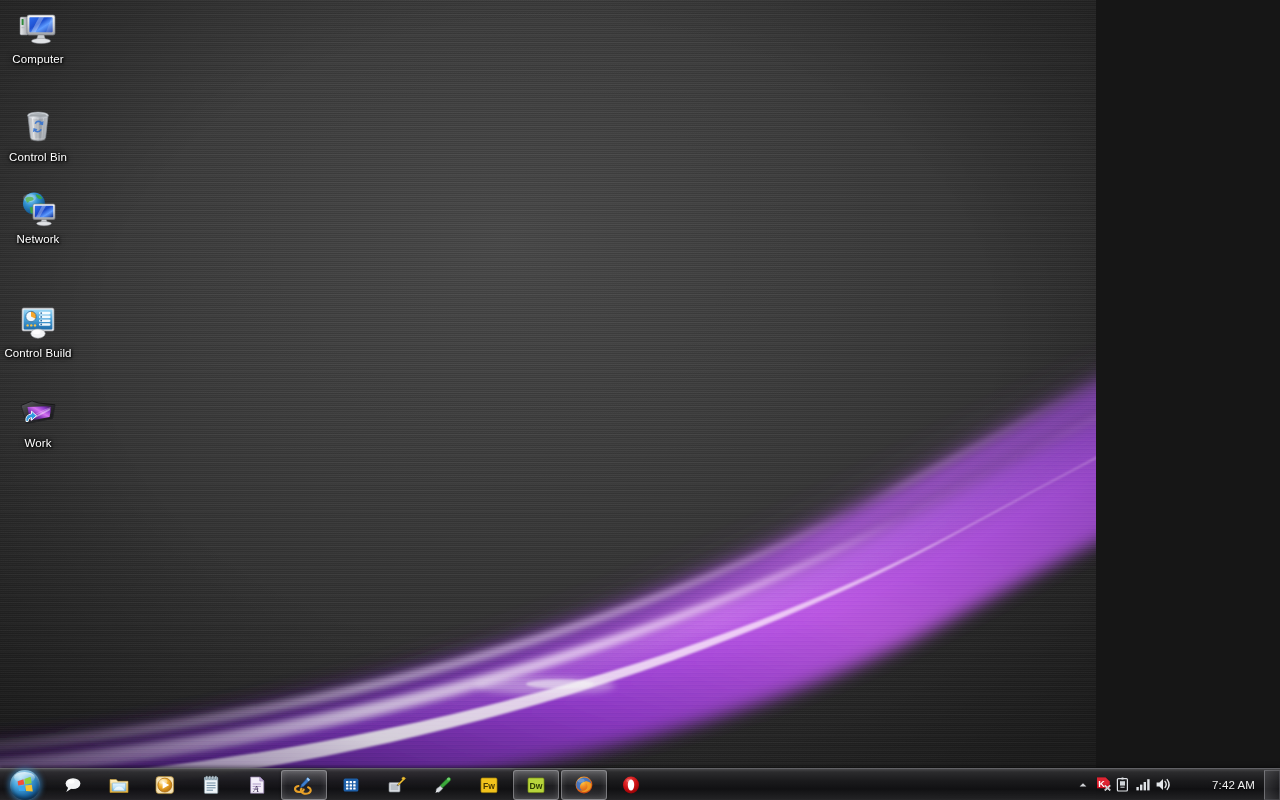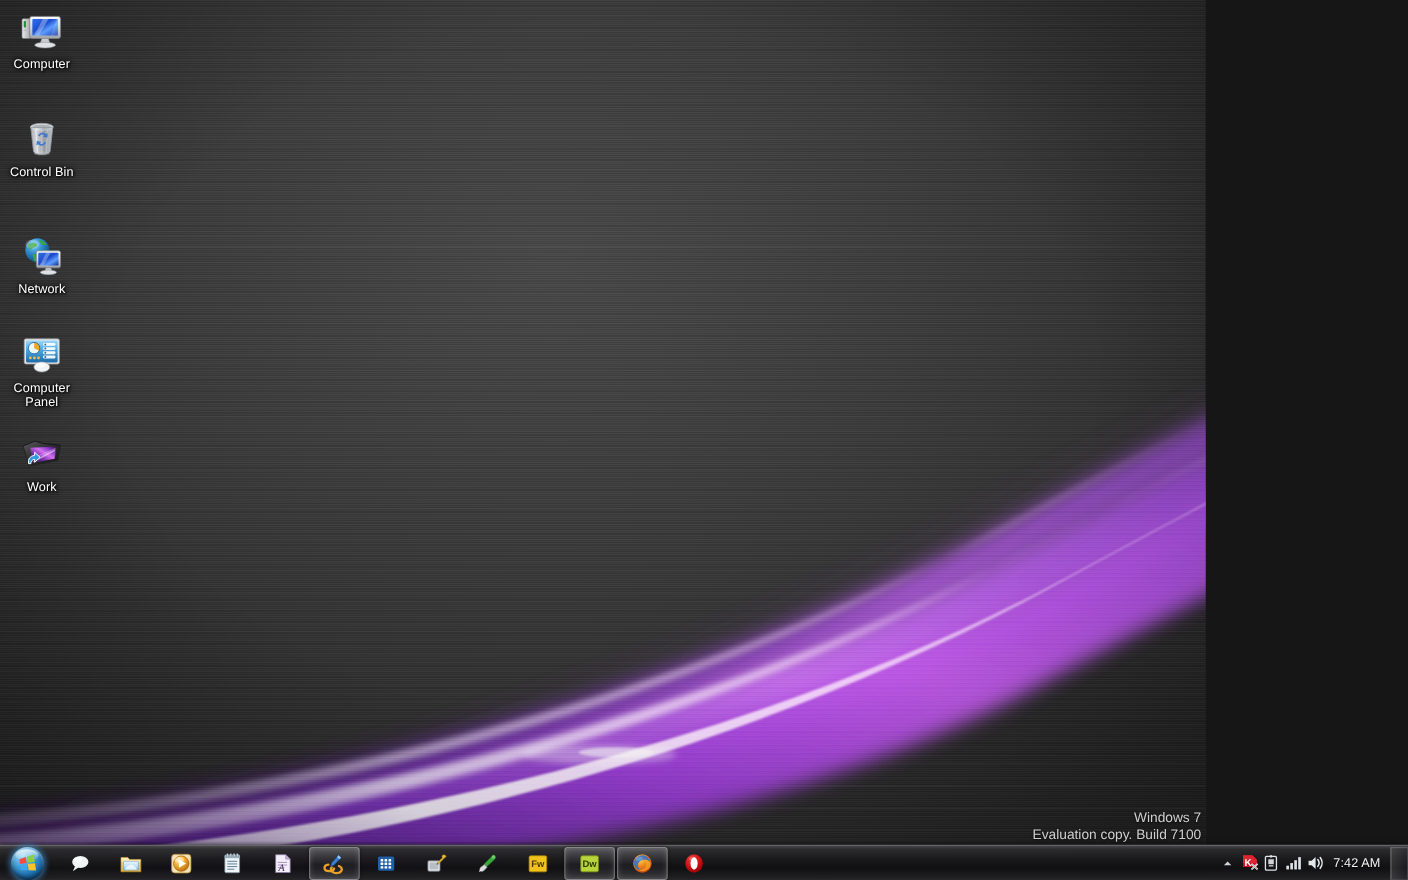--- a/index.html
+++ b/index.html
@@ -148,21 +148,21 @@
     border:1px solid rgba(185,185,190,.55);
     box-shadow:inset 0 0 6px rgba(255,255,255,.16), 0 0 3px rgba(0,0,0,.5);
   }
   .tb-ico { width:22px; height:22px; position:relative; }
 
   
   #tray { display:flex; align-items:center; height:32px; flex:0 0 auto; padding-right:0; }
   .tray-ico { width:20px; height:24px; display:flex; align-items:center; justify-content:center; cursor:default; }
   #tray-clock {
     color:#f2f2f2; font-size:11.5px; padding:0 9px 0 6px; white-space:nowrap;
-    text-shadow:0 1px 1px rgba(0,0,0,.8); cursor:default; letter-spacing:.1px;
+    text-shadow:0 1px 1px rgba(0,0,0,.8); cursor:default; letter-spacing:.1px;margin-left:33px;
   }
   #show-desktop {
     width:16px; height:30px; margin:1px 0 1px 0;
     background:linear-gradient(to right, rgba(120,120,125,.30), rgba(60,60,65,.22));
     border-left:1px solid rgba(175,175,180,.55);
     border-top:1px solid rgba(150,150,155,.35);
     border-right:1px solid rgba(90,90,95,.4);
     border-bottom:1px solid rgba(90,90,95,.4);
     cursor:default;
   }
@@ -309,21 +309,21 @@
           <g opacity="0.85" fill="#2f6fd0">
             <path d="M17.5 17.5 a4.3 4.3 0 0 1 7.4 -1.4 l1.6 -1.2 l-0.4 4.4 l-4.2 -1.1 l1.5 -1.1 a2.6 2.6 0 0 0 -4.4 0.9 Z"></path>
             <path d="M24.8 23.4 a4.3 4.3 0 0 1 -7.2 1.8 l-1.7 1.1 l0.6 -4.4 l4.1 1.3 l-1.5 1 a2.6 2.6 0 0 0 4.3 -1.1 Z"></path>
           </g>
           <ellipse cx="21" cy="33.6" rx="7.6" ry="1.8" fill="#ffffff" opacity="0.18"></ellipse>
         </svg>
       </div>
       <div class="di-label">Control Bin</div>
     </div>
 
-    <div class="desk-icon" style="top:212px">
+    <div class="desk-icon" style="top:188px">
       <div class="di-glyph">
         <svg width="42" height="42" viewBox="0 0 42 42">
           <defs>
             <radialGradient id="globe" cx="35%" cy="28%" r="75%">
               <stop offset="0%" stop-color="#8fd4f5"></stop>
                 <stop offset="45%" stop-color="#2f8fd0"></stop>
               <stop offset="100%" stop-color="#0d4a80"></stop>
             </radialGradient>
             <linearGradient id="scr2" x1="0" y1="0" x2="1" y2="1">
               <stop offset="0%" stop-color="#2f6ff0"></stop>
@@ -380,21 +380,21 @@
           <g fill="#f6c24a">
             <circle cx="10.6" cy="23.4" r="1.2"></circle>
               <circle cx="14.3" cy="23.4" r="1.2"></circle>
               <circle cx="18" cy="23.4" r="1.2"></circle>
           </g>
           <path d="M14.5 29 h13 a10 10 0 0 1 -13 0 Z" fill="none"></path>
           <ellipse cx="21" cy="31.6" rx="7.2" ry="4.6" fill="#f2f3f5" stroke="#9a9da2" stroke-width="0.6"></ellipse>
           <ellipse cx="19.6" cy="30" rx="4" ry="2.2" fill="#ffffff" opacity="0.75"></ellipse>
         </svg>
       </div>
-      <div class="di-label">Computer Panel</div>
+      <div class="di-label">Control Build</div>
     </div>
 
     <div class="desk-icon" style="top:392px">
       <div class="di-glyph">
         <svg width="42" height="42" viewBox="0 0 42 42">
           <defs>
             <linearGradient id="fdr" x1="0" y1="0" x2="1" y2="1">
               <stop offset="0%" stop-color="#5c5c60"></stop>
                 <stop offset="45%" stop-color="#2e2e31"></stop>
               <stop offset="100%" stop-color="#141416"></stop>
@@ -414,24 +414,20 @@
           <path d="M4 13.5 L9.5 31.5 L35.5 26.5 L38 12.8" fill="none" stroke="#3a3a3e" stroke-width="0.6" opacity="0.7"></path>
           <g>
             <path d="M9 29.5 q-1.2 -6.5 5.5 -7.6 l0 -2.8 l5 4.6 l-5 4.6 l0 -2.8 q-3.6 0.6 -3.4 4 Z" fill="#2f9ae0" stroke="#ffffff" stroke-width="0.9"></path>
           </g>
         </svg>
       </div>
       <div class="di-label">Work</div>
     </div>
   </div>
 
-  <div id="watermark">
-    <div class="wm1">Windows 7</div>
-    <div class="wm2">Evaluation copy. Build 7100</div>
-  </div>
 </div>
 
 <div id="taskbar">
 
   <div id="start-orb">
     <div class="orb">
       <svg width="16" height="16" viewBox="0 0 16 16" style="position:relative;z-index:2">
         <g transform="rotate(-8 8 8)">
           <path d="M1.2 3.2 L7.3 2.0 L7.3 7.4 L1.2 7.6 Z" fill="#f24f3a"></path>
           <path d="M8.2 1.85 L14.8 0.6 L14.8 7.3 L8.2 7.4 Z" fill="#8ed03f"></path>

